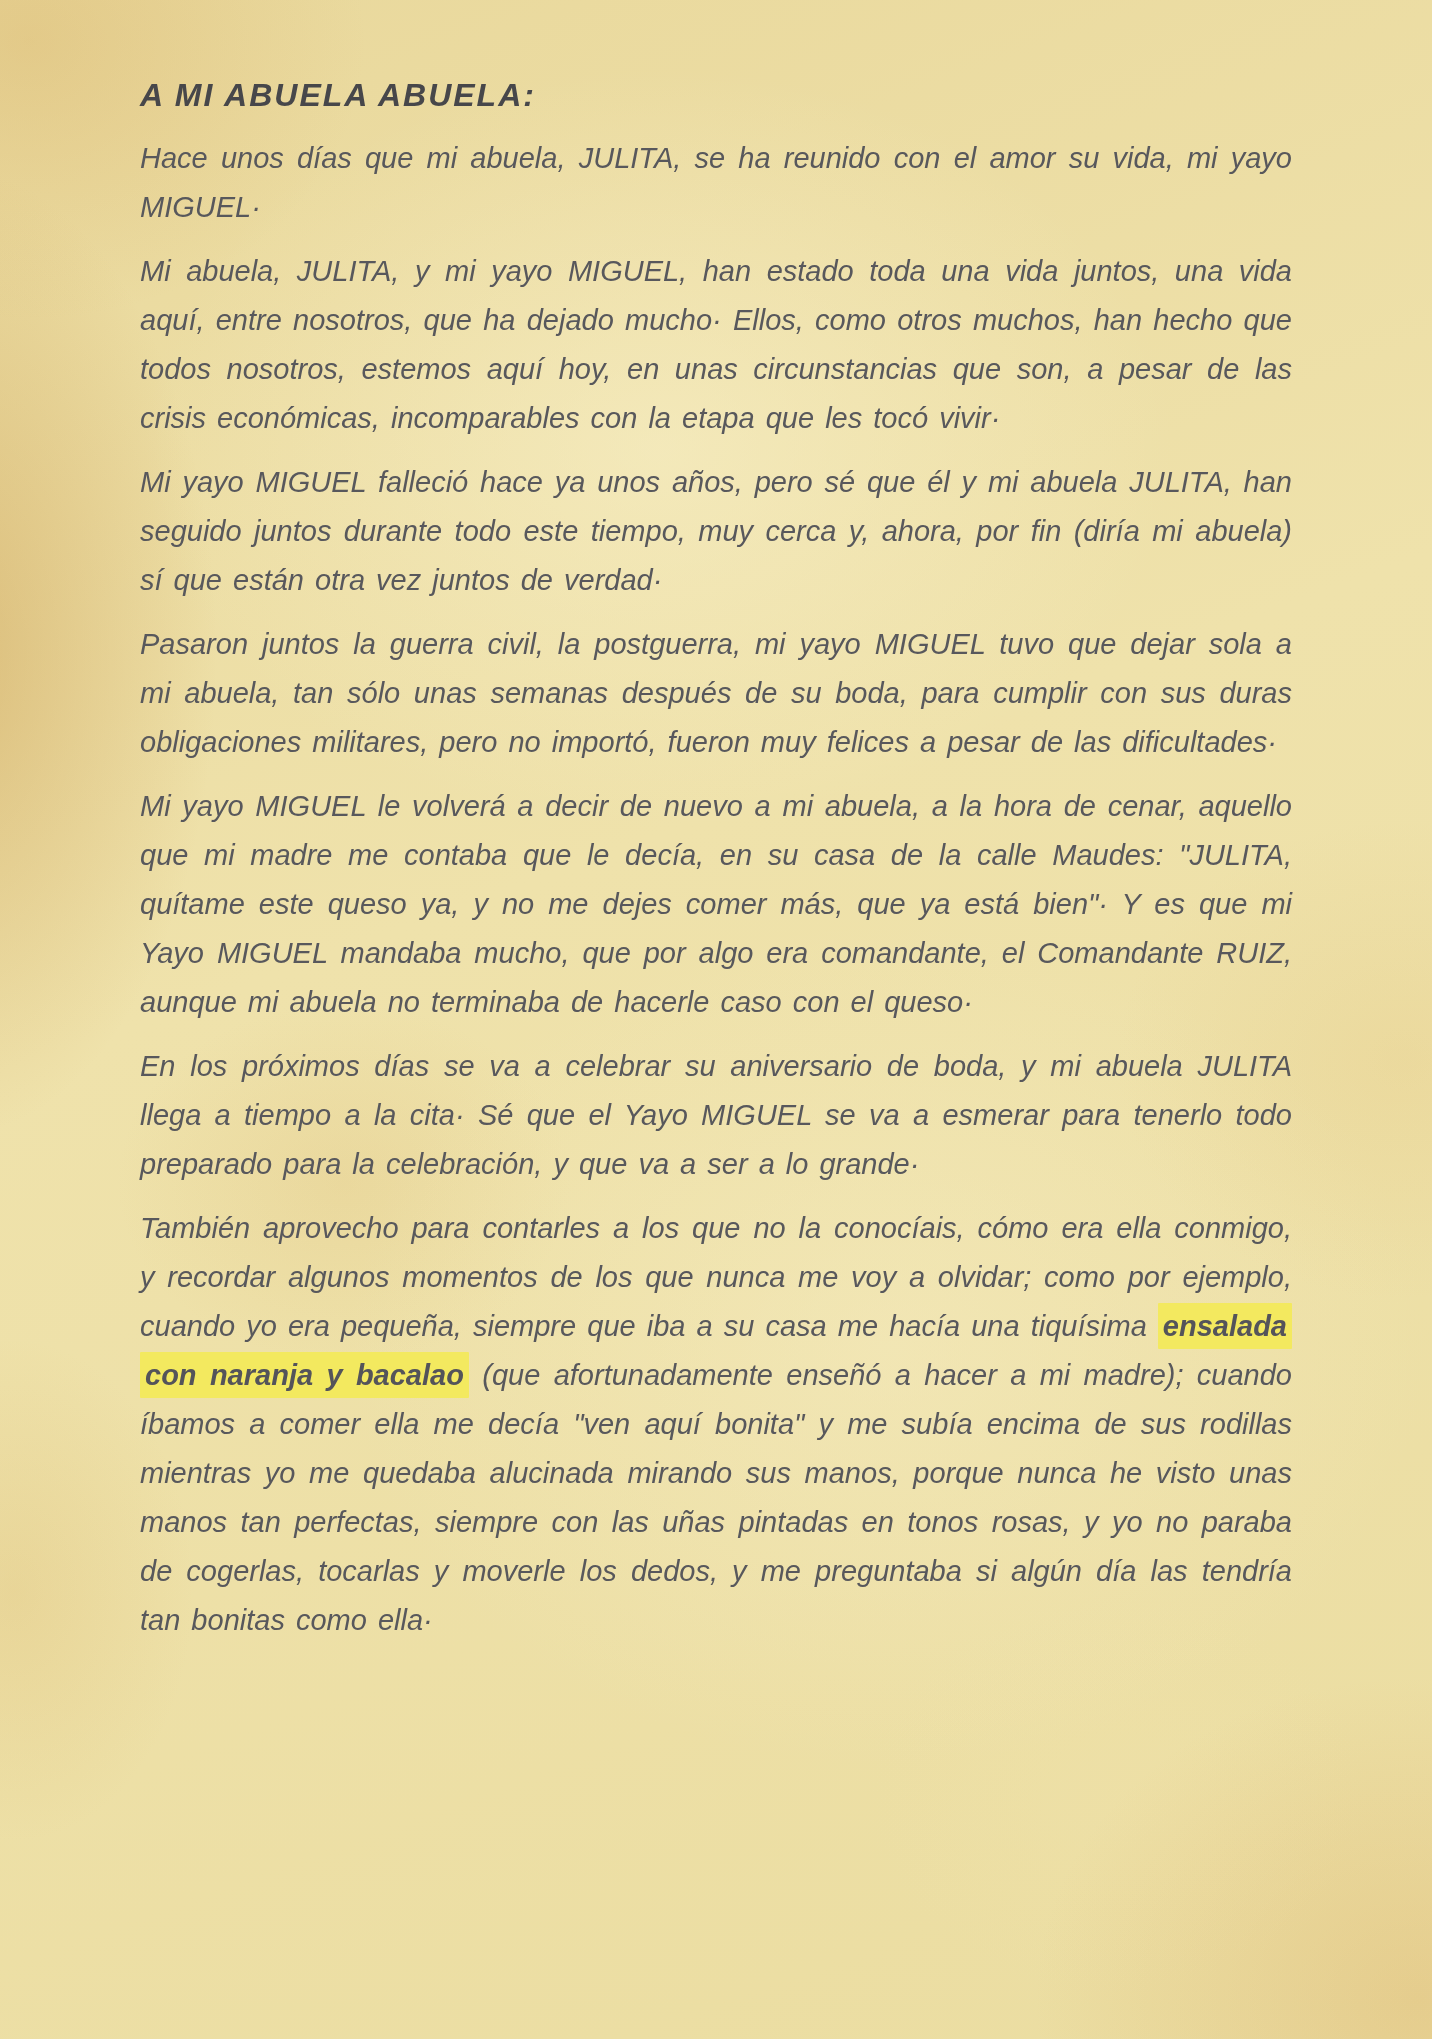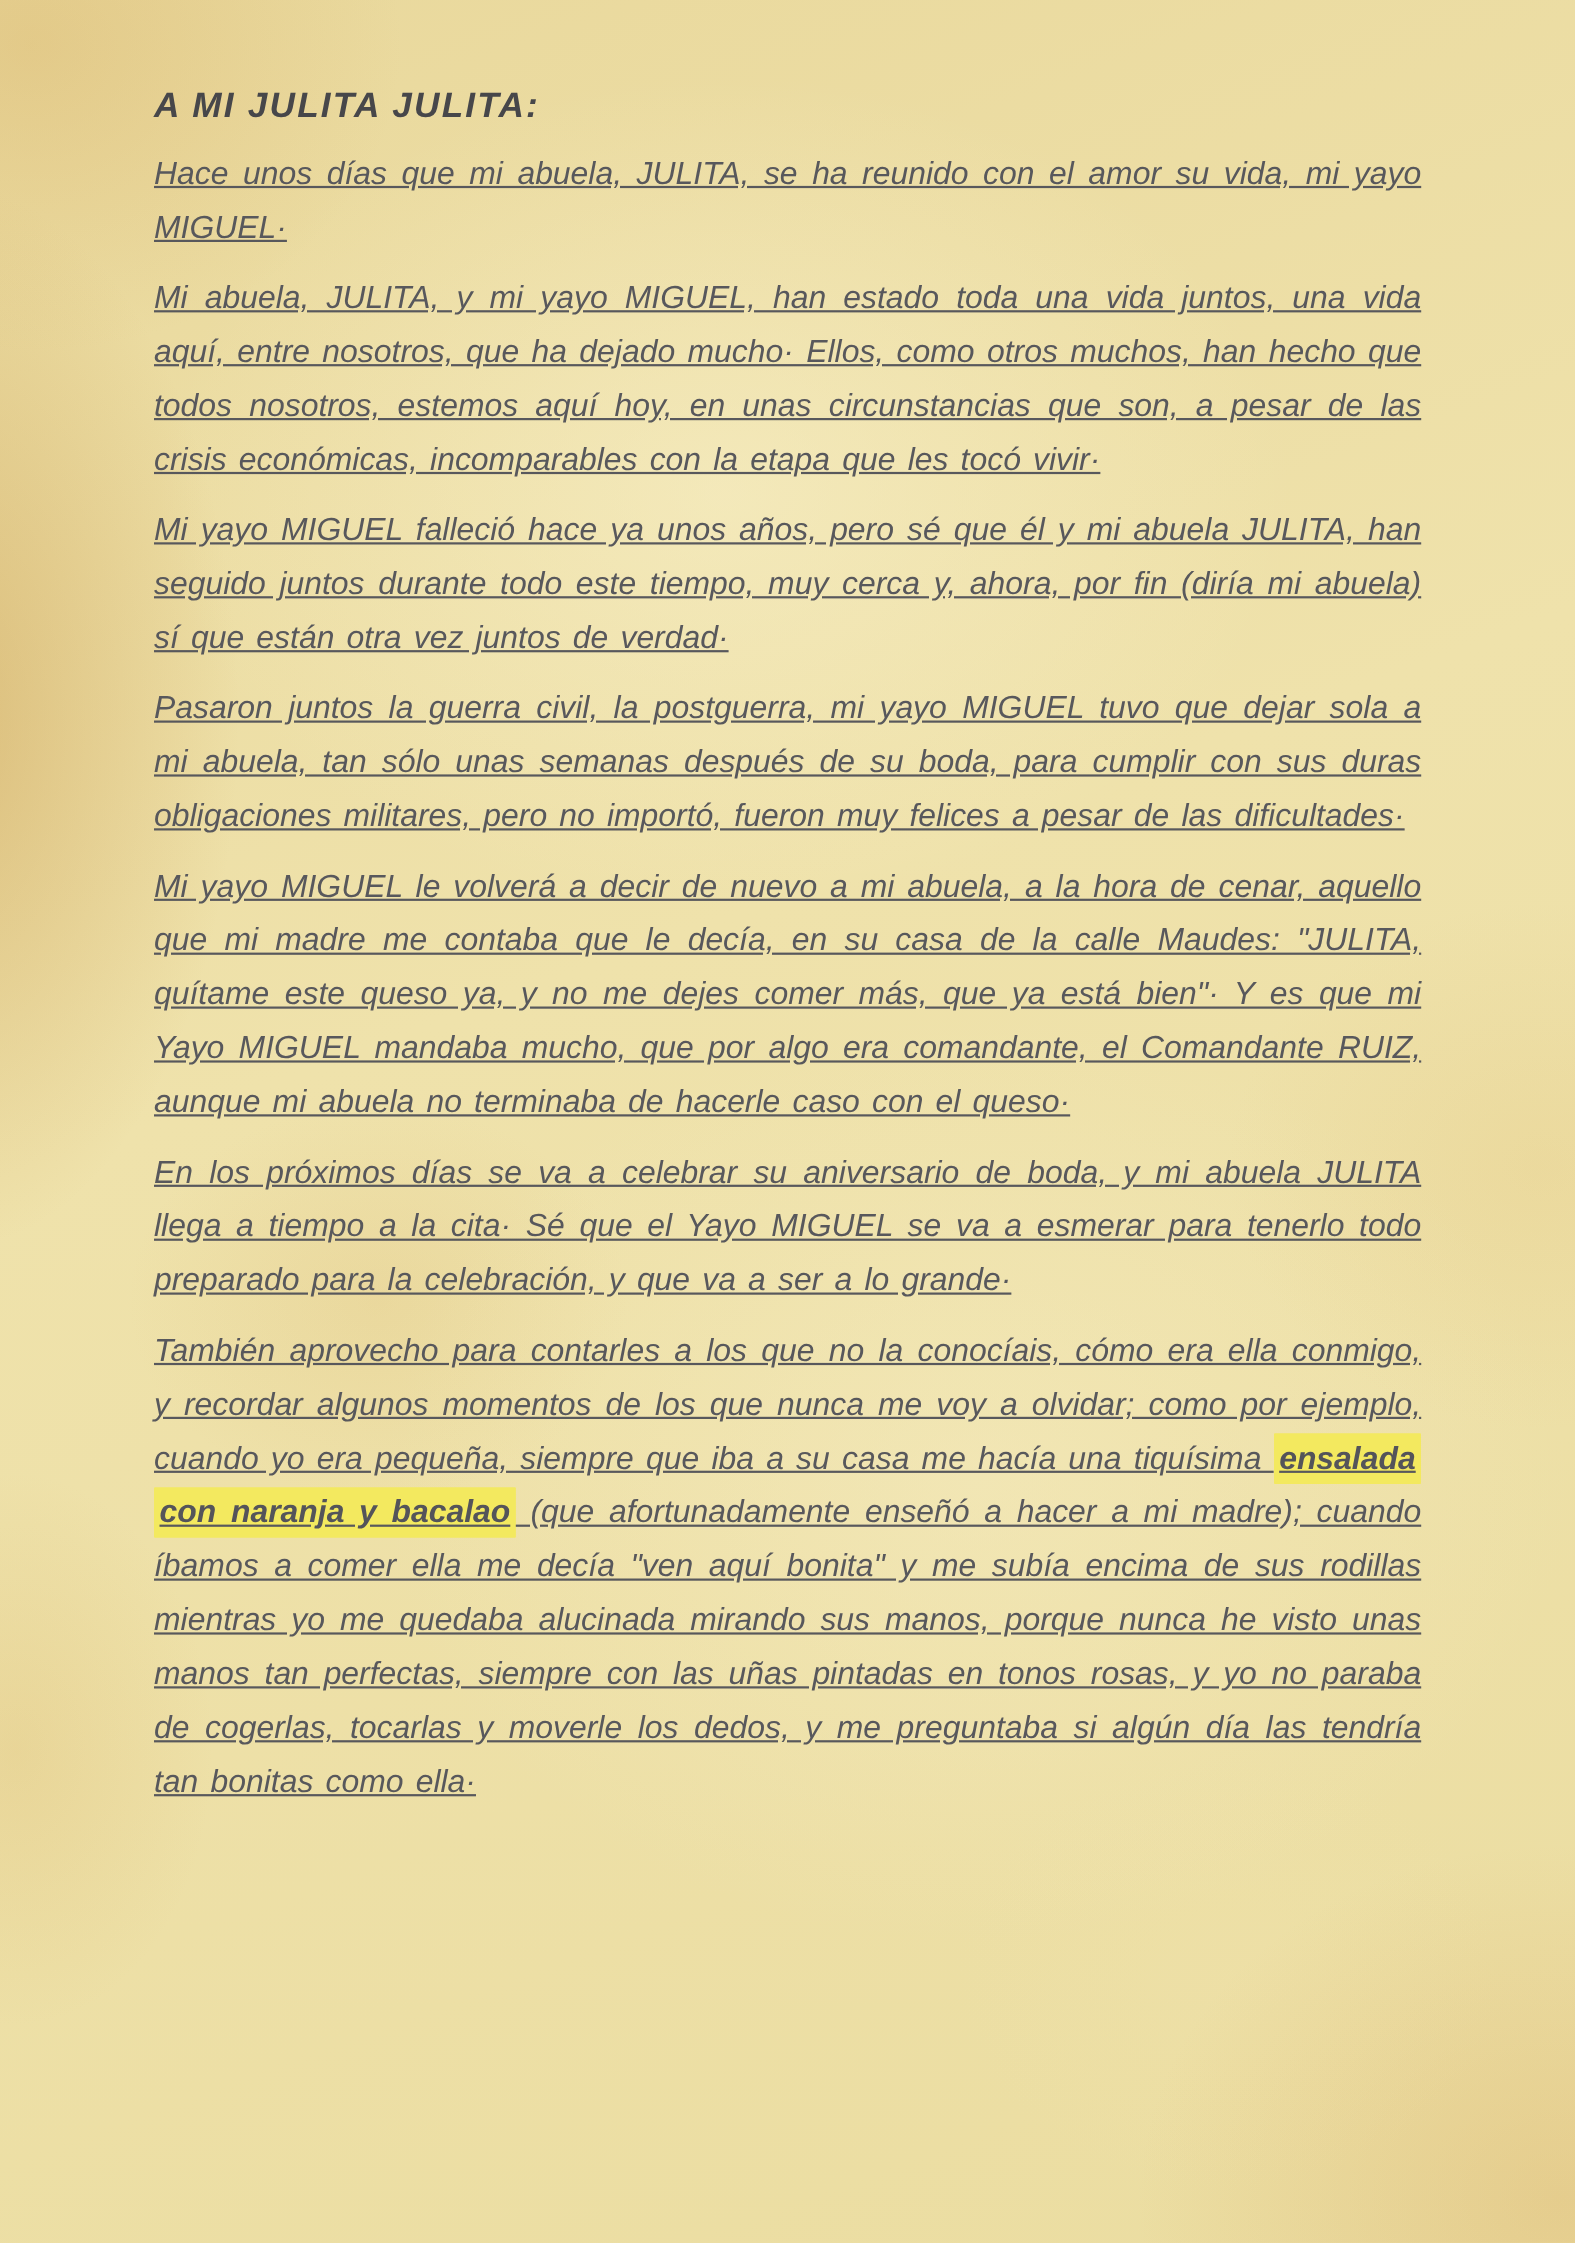--- a/index.html
+++ b/index.html
@@ -39,40 +39,39 @@
   }
   .para {
     margin: 0 0 15px 0;
     font-style: italic;
     font-weight: normal;
     font-size: 29px;
     line-height: 49px;
     word-spacing: 3px;
     text-align: justify;
     color: #58585c;
-    text-decoration: underline;
   }
   .para:last-child { margin-bottom: 0; }
   .hl {
     background: #f3e95f;
     color: #54545a;
     font-weight: bold;
     padding: 7px 5px;
     border-radius: 1px;
     -webkit-box-decoration-break: clone;
             box-decoration-break: clone;
   }
 </style>
 </head>
 <body>
 
 <div class="page">
   <div class="content">
 
-    <h1 class="doc-title">A MI JULITA JULITA:</h1>
+    <h1 class="doc-title">A MI ABUELA ABUELA:</h1>
 
     <p class="para">Hace unos días que mi abuela, JULITA, se ha reunido con el amor su vida, mi yayo MIGUEL·</p>
 
     <p class="para">Mi abuela, JULITA, y mi yayo MIGUEL, han estado toda una vida juntos, una vida aquí, entre nosotros, que ha dejado mucho· Ellos, como otros muchos, han hecho que todos nosotros, estemos aquí hoy, en unas circunstancias que son, a pesar de las crisis económicas, incomparables con la etapa que les tocó vivir·</p>
 
     <p class="para">Mi yayo MIGUEL falleció hace ya unos años, pero sé que él y mi abuela JULITA, han seguido juntos durante todo este tiempo, muy cerca y, ahora, por fin (diría mi abuela) sí que están otra vez juntos de verdad·</p>
 
     <p class="para">Pasaron juntos la guerra civil, la postguerra, mi yayo MIGUEL tuvo que dejar sola a mi abuela, tan sólo unas semanas después de su boda, para cumplir con sus duras obligaciones militares, pero no importó, fueron muy felices a pesar de las dificultades·</p>
 
     <p class="para">Mi yayo MIGUEL le volverá a decir de nuevo a mi abuela, a la hora de cenar, aquello que mi madre me contaba que le decía, en su casa de la calle Maudes: "JULITA, quítame este queso ya, y no me dejes comer más, que ya está bien"· Y es que mi Yayo MIGUEL mandaba mucho, que por algo era comandante, el Comandante RUIZ, aunque mi abuela no terminaba de hacerle caso con el queso·</p>

